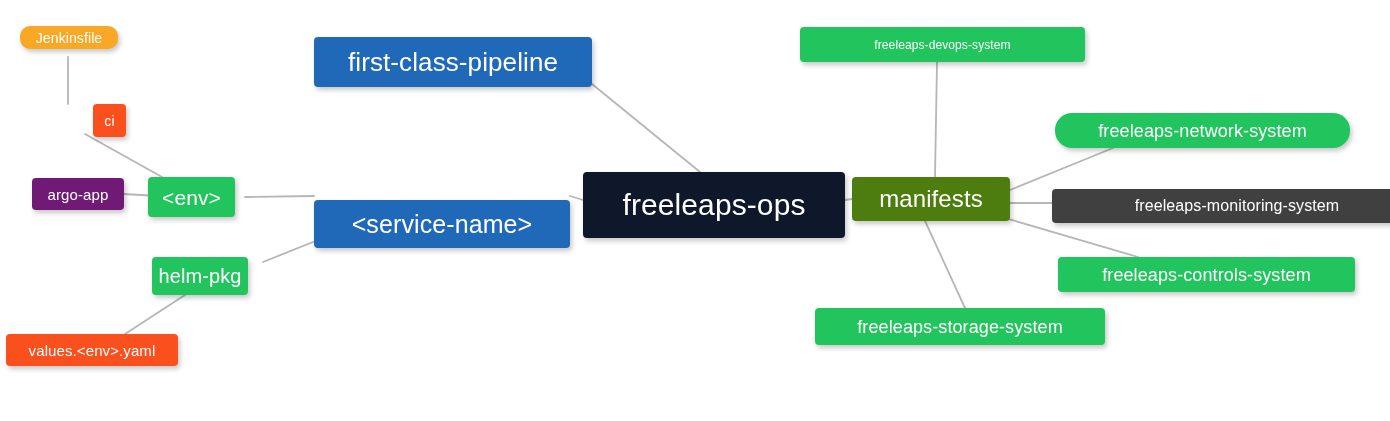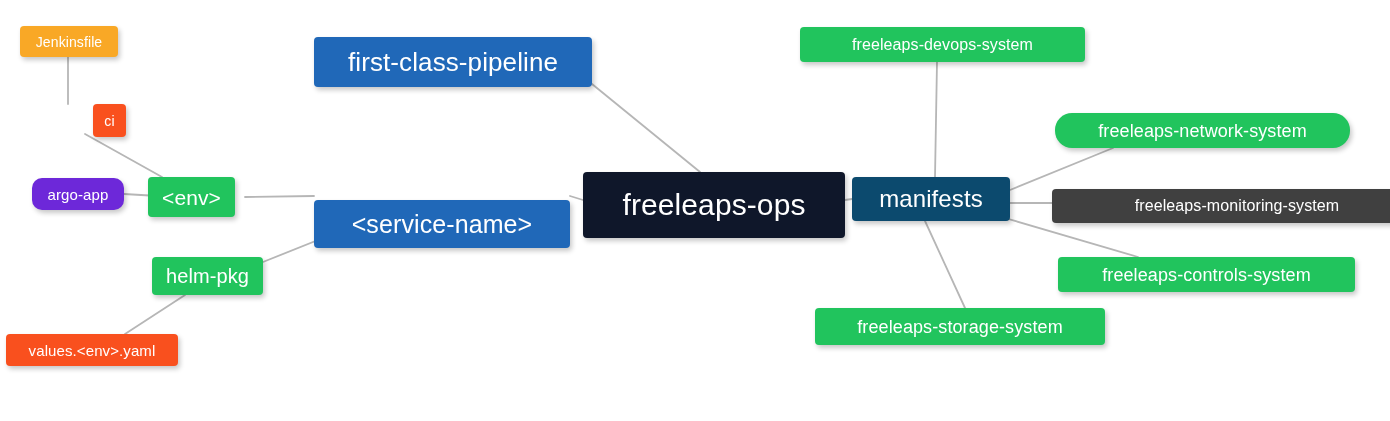--- a/index.html
+++ b/index.html
@@ -66,50 +66,50 @@
   <div id="node-layer">
       <div class="node" style="left: 583px; top: 172px; width: 262px; height: 66px; background: #0f172a; font-size: 30px;">
         <span class="node-label">freeleaps-ops</span>
       </div>
       <div class="node" style="left: 314px; top: 37px; width: 278px; height: 50px; background: rgb(32, 104, 184); font-size: 26px; align-items: center;">
         <span class="node-label">first-class-pipeline</span>
       </div>
       <div class="node" style="left: 314px; top: 172px; width: 256px; height: 48px; background: rgb(32, 104, 184); font-size: 25px; margin-top: 28px;">
         <span class="node-label">&lt;service-name&gt;</span>
       </div>
-      <div class="node" style="left: 852px; top: 177px; width: 158px; height: 44px; background: #0c4a6e; font-size: 24px;">
+      <div class="node" style="left: 852px; top: 177px; width: 158px; height: 44px; background: #4d7c0f; font-size: 24px;">
         <span class="node-label">manifests</span>
       </div>
       <div class="node" style="left: 148px; top: 177px; width: 87px; height: 40px; background: rgb(33, 196, 93); font-size: 21px;">
         <span class="node-label">&lt;env&gt;</span>
       </div>
-      <div class="node" style="left: 152px; top: 257px; width: 111px; height: 38px; background: rgb(33, 196, 93); font-size: 20px;">
+      <div class="node" style="left: 152px; top: 257px; width: 96px; height: 38px; background: rgb(33, 196, 93); font-size: 20px;">
         <span class="node-label">helm-pkg</span>
       </div>
-      <div class="node" style="left: 800px; top: 27px; width: 285px; height: 35px; background: rgb(33, 196, 93); font-size: 16px;">
+      <div class="node" style="left: 800px; top: 27px; width: 285px; height: 35px; background: rgb(33, 196, 93); font-size: 12px;">
         <span class="node-label">freeleaps-devops-system</span>
       </div>
       <div class="node" style="left: 1055px; top: 113px; width: 295px; height: 35px; background: rgb(33, 196, 93); font-size: 18px; border-radius: 17px;">
         <span class="node-label">freeleaps-network-system</span>
       </div>
       <div class="node" style="left: 1052px; top: 189px; width: 370px; height: 34px; background: #404040; font-size: 16px;">
         <span class="node-label">freeleaps-monitoring-system</span>
       </div>
       <div class="node" style="left: 1058px; top: 257px; width: 297px; height: 35px; background: rgb(33, 196, 93); font-size: 18px;">
         <span class="node-label">freeleaps-controls-system</span>
       </div>
       <div class="node" style="left: 815px; top: 308px; width: 290px; height: 37px; background: rgb(33, 196, 93); font-size: 18px;">
         <span class="node-label">freeleaps-storage-system</span>
       </div>
-      <div class="node" style="left: 20px; top: 26px; width: 98px; height: 31px; background: rgb(249, 168, 38); font-size: 14px;">
+      <div class="node" style="left: 20px; top: 26px; width: 98px; height: 23px; background: rgb(249, 168, 38); font-size: 14px; border-radius: 10px;">
         <span class="node-label">Jenkinsfile</span>
       </div>
       <div class="node" style="left: 52px; top: 104px; width: 33px; height: 33px; background: rgb(249, 80, 30); font-size: 14px; margin-left: 41px;">
         <span class="node-label">ci</span>
       </div>
-      <div class="node" style="left: 32px; top: 178px; width: 92px; height: 32px; background: #6d28d9; font-size: 15px; border-radius: 10px;">
+      <div class="node" style="left: 32px; top: 178px; width: 92px; height: 32px; background: #701a75; font-size: 15px;">
         <span class="node-label">argo-app</span>
       </div>
       <div class="node" style="left: 6px; top: 334px; width: 172px; height: 32px; background: rgb(249, 80, 30); font-size: 15px; text-align: center;">
         <span class="node-label">values.&lt;env&gt;.yaml</span>
       </div>
     </div>
 </div>
 
 </body></html>

